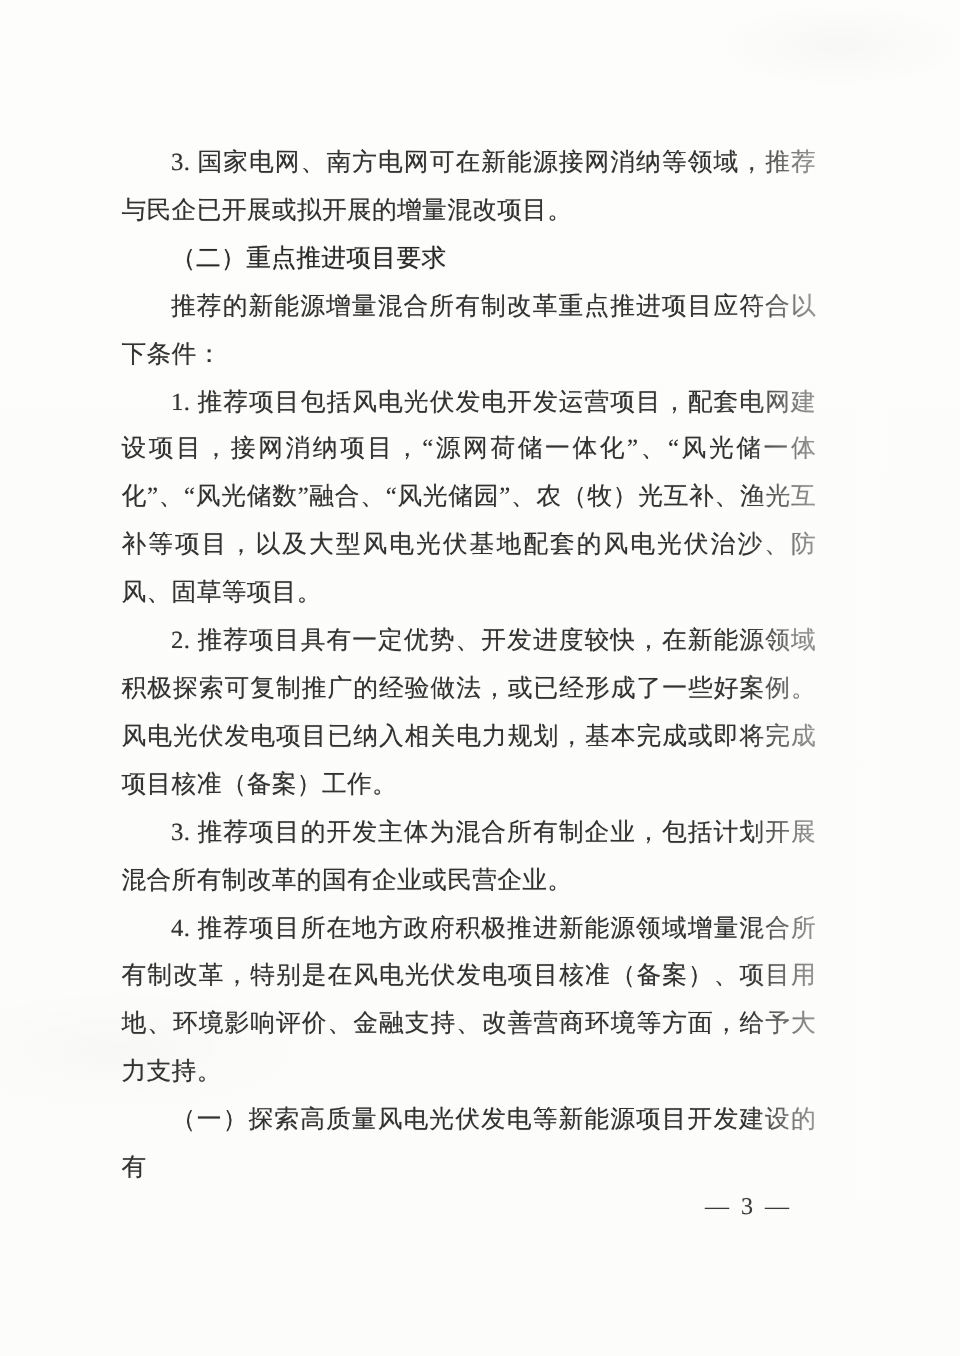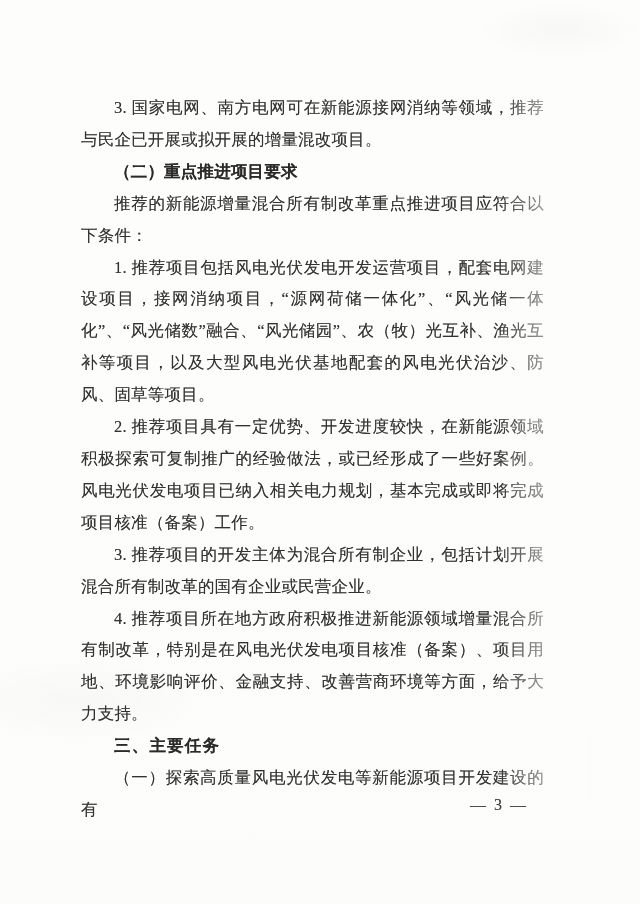--- a/index.html
+++ b/index.html
@@ -29,21 +29,21 @@
     text-align: justify;
     text-justify: inter-ideograph;
     letter-spacing: 0.2px;
   }
   .para {
     margin: 0;
     text-indent: 2em;
     text-shadow: 0 0 0.5px rgba(40,40,40,0.45);
   }
   .p-heading-kai {
-    font-weight: 700;
+    font-weight: 400;
     color: #2a2927;
     text-shadow: 0 0 0.6px rgba(20,20,20,0.55);
   }
   .p-heading-hei {
     font-family: "Liberation Sans", "DejaVu Sans", sans-serif;
     font-weight: 700;
     color: #2b2a28;
     letter-spacing: 1.2px;
     text-shadow: 0 0 0.5px rgba(20,20,20,0.5);
   }
@@ -76,21 +76,20 @@
 <div class="page">
 
   <div class="content">
     <p class="para p-body">3. 国家电网、南方电网可在新能源接网消纳等领域，推荐与民企已开展或拟开展的增量混改项目。</p>
     <p class="para p-heading-kai">（二）重点推进项目要求</p>
     <p class="para p-body">推荐的新能源增量混合所有制改革重点推进项目应符合以下条件：</p>
     <p class="para p-body">1. 推荐项目包括风电光伏发电开发运营项目，配套电网建设项目，接网消纳项目，“源网荷储一体化”、“风光储一体化”、“风光储数”融合、“风光储园”、农（牧）光互补、渔光互补等项目，以及大型风电光伏基地配套的风电光伏治沙、防风、固草等项目。</p>
     <p class="para p-body">2. 推荐项目具有一定优势、开发进度较快，在新能源领域积极探索可复制推广的经验做法，或已经形成了一些好案例。风电光伏发电项目已纳入相关电力规划，基本完成或即将完成项目核准（备案）工作。</p>
     <p class="para p-body">3. 推荐项目的开发主体为混合所有制企业，包括计划开展混合所有制改革的国有企业或民营企业。</p>
     <p class="para p-body">4. 推荐项目所在地方政府积极推进新能源领域增量混合所有制改革，特别是在风电光伏发电项目核准（备案）、项目用地、环境影响评价、金融支持、改善营商环境等方面，给予大力支持。</p>
-    <p class="para p-heading-hei">三、主要任务</p>
     <p class="para p-body">（一）探索高质量风电光伏发电等新能源项目开发建设的有</p>
   </div>
 
   <div class="scan-fade"></div>
 
   <div class="page-number">— 3 —</div>
 
 </div>
 
 </body></html>

